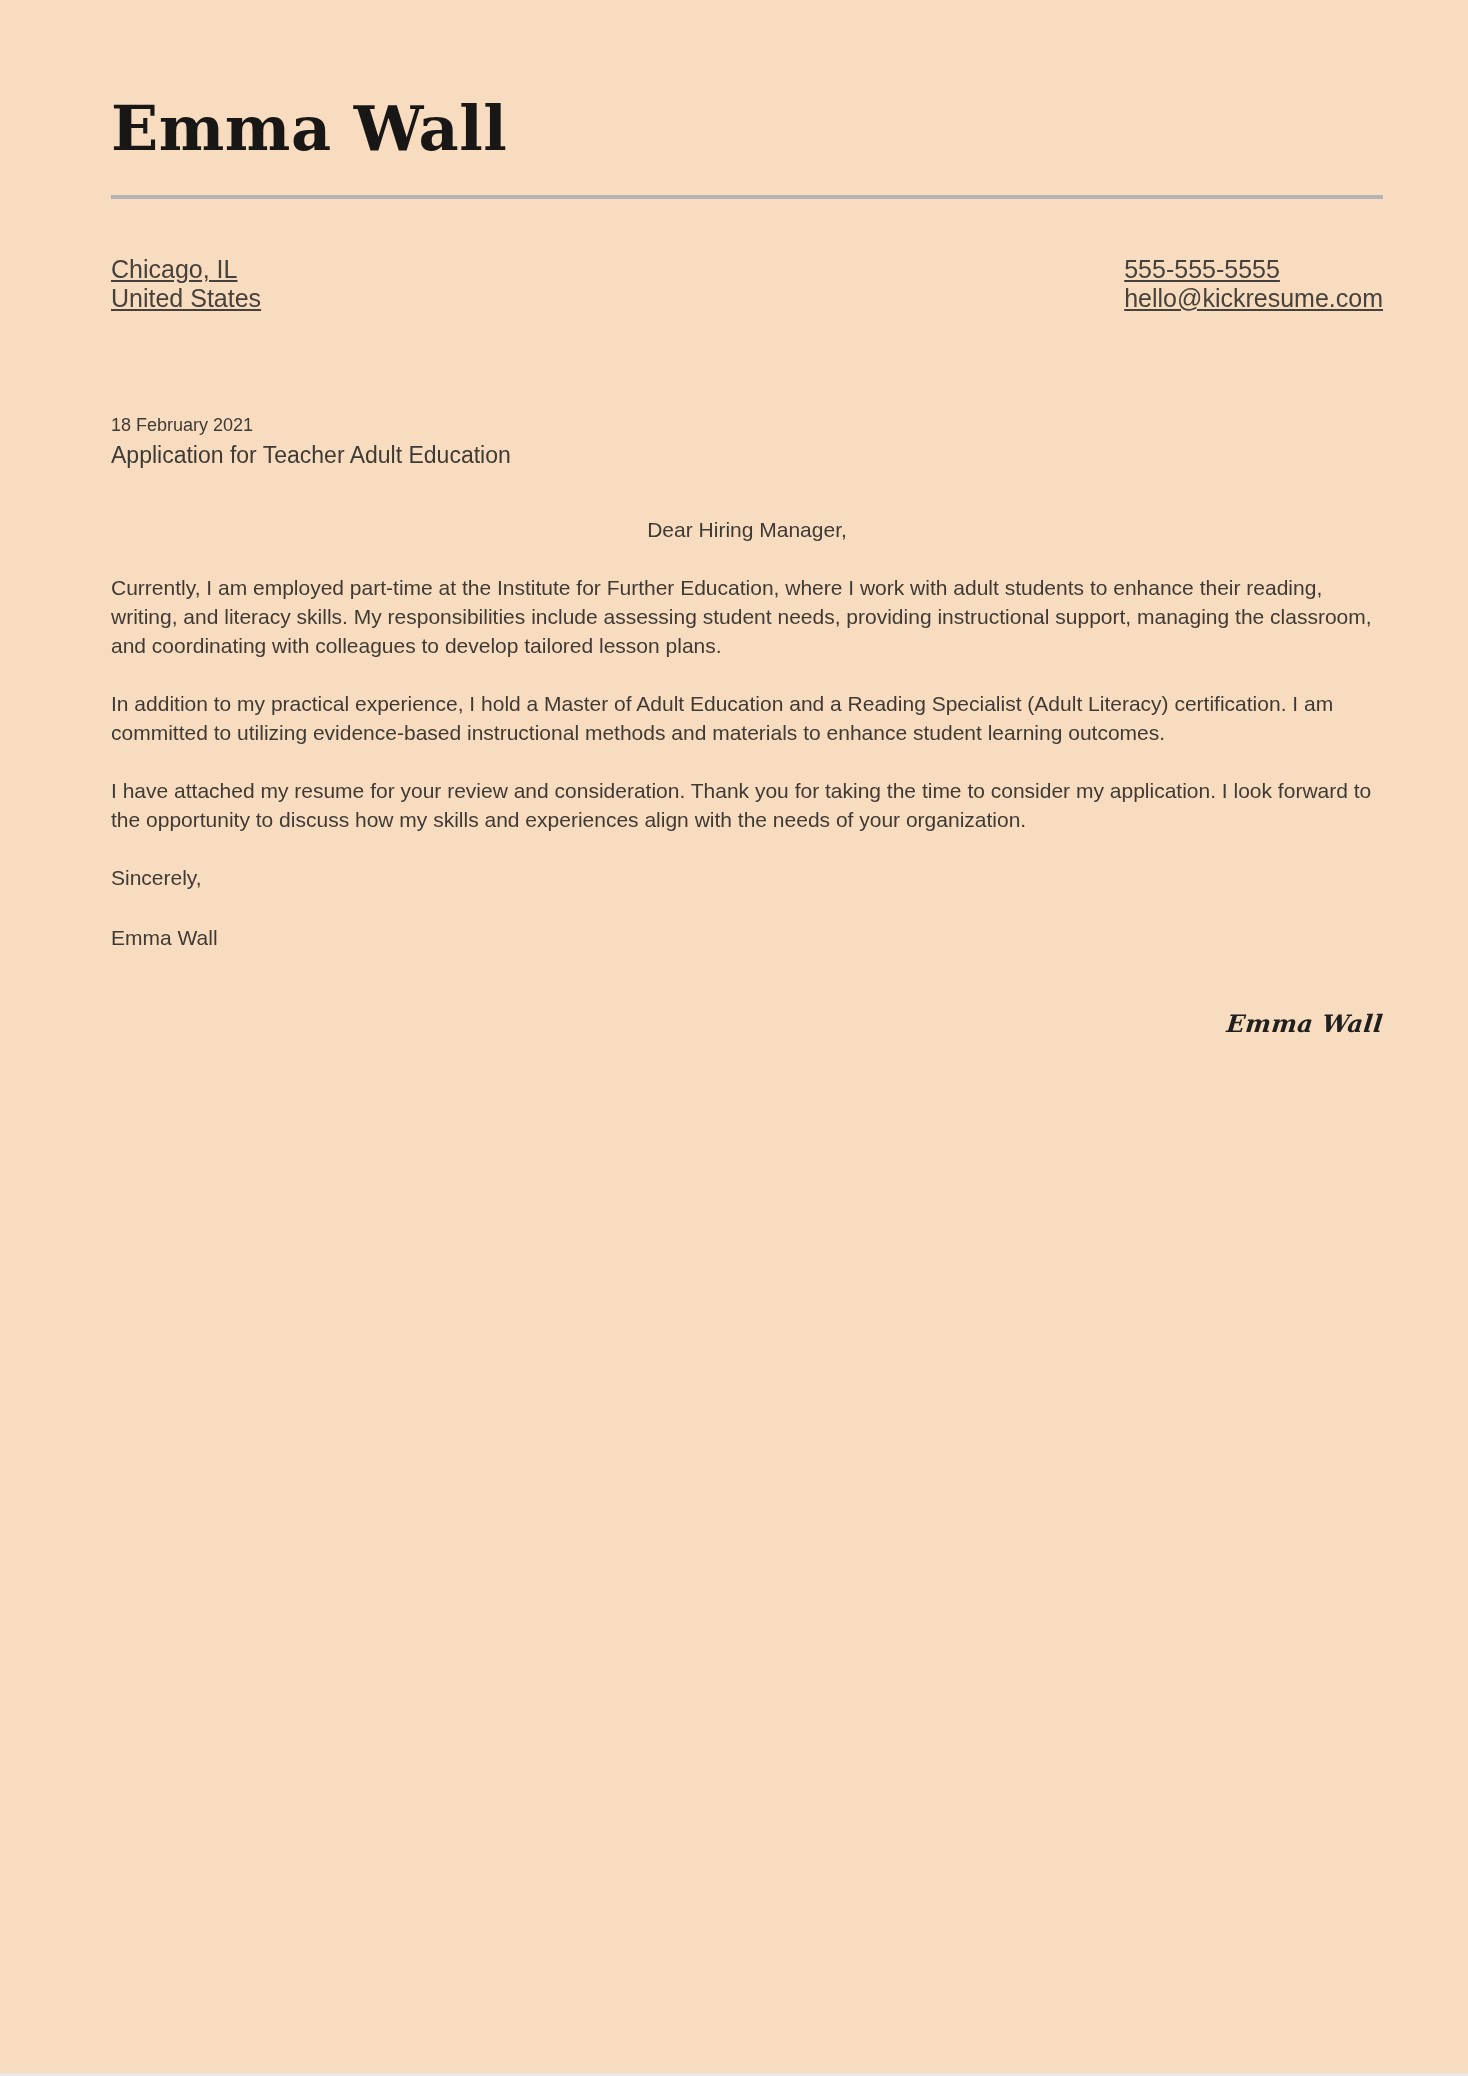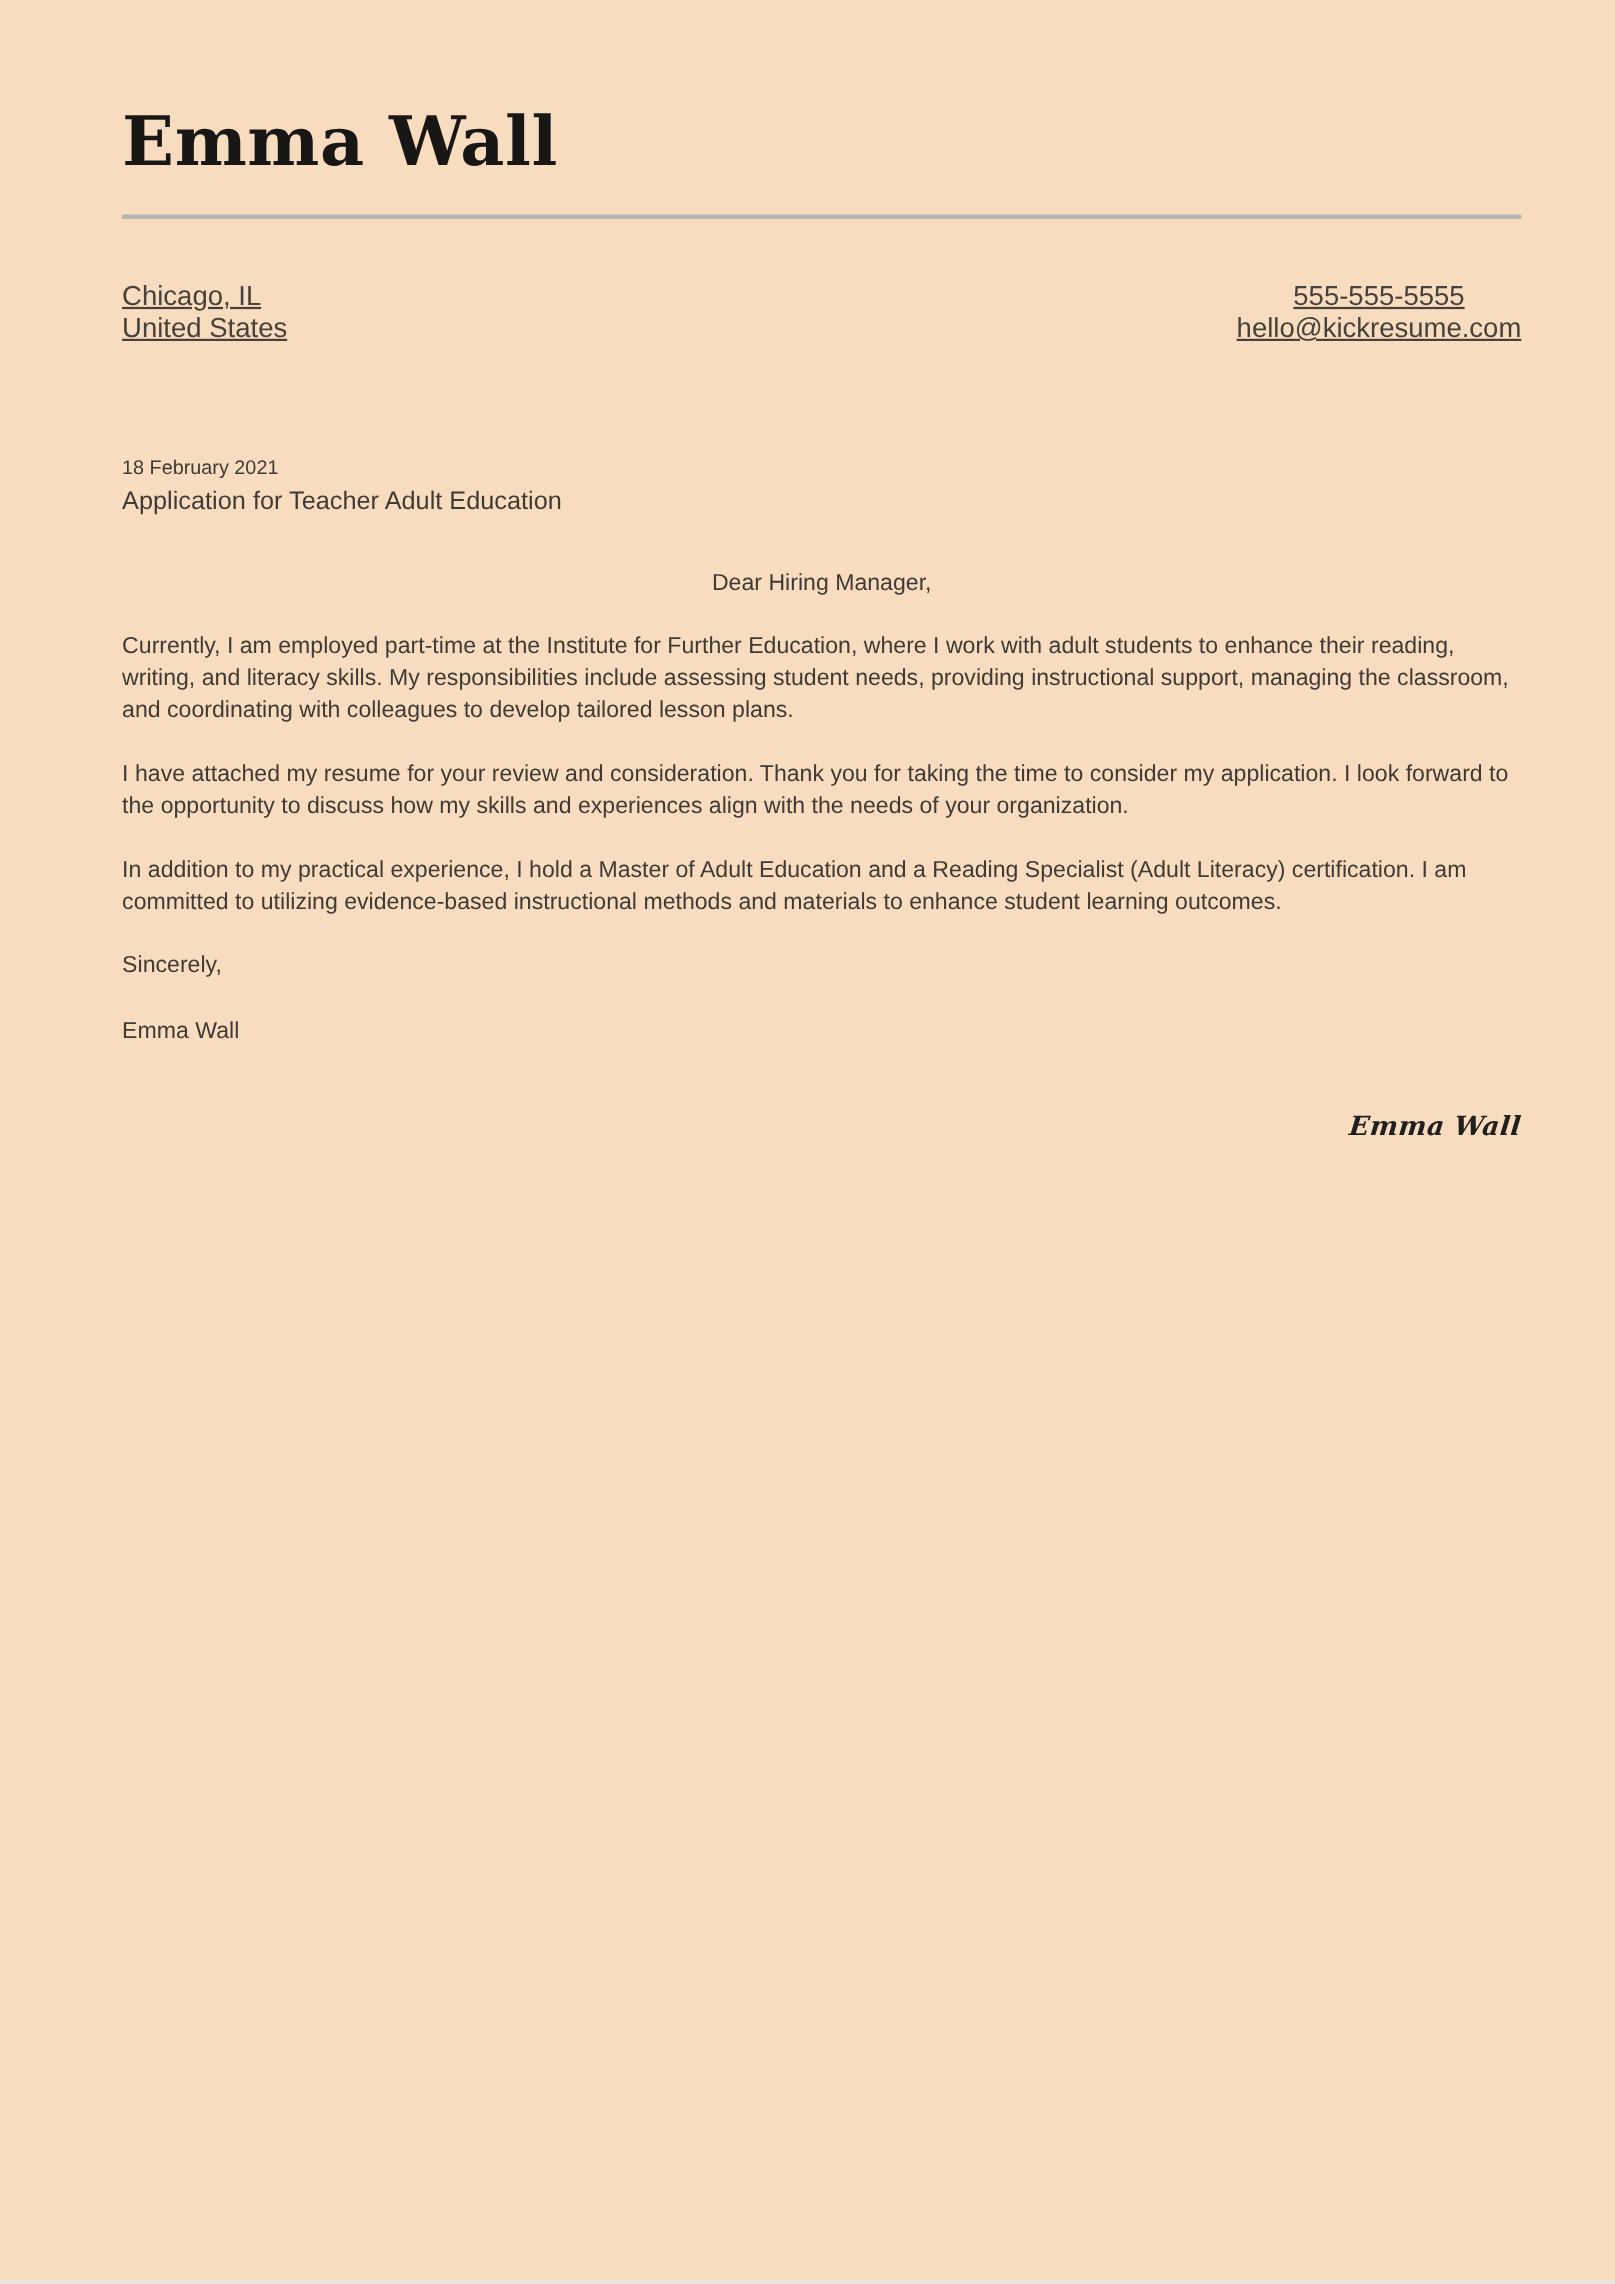--- a/index.html
+++ b/index.html
@@ -40,21 +40,21 @@
   }
   .contact-row {
     margin-top: 56px;
     display: flex;
     justify-content: space-between;
     font-size: 25px;
     line-height: 29px;
     color: var(--contact);
     text-decoration: underline;
   }
-  .contact-right { text-align: center; }
+  .contact-right { text-align: left; }
   .letter {
     margin-top: 100px;
     font-size: 21px;
     line-height: 29px;
     color: var(--text);
   }
   .letter-date {
     font-size: 18px;
     line-height: 24px;
   }
@@ -106,22 +106,22 @@
     </div>
   </div>
 
   <div class="letter">
     <div class="letter-date">18 February 2021</div>
     <div class="letter-subject">Application for Teacher Adult Education</div>
 
     <p class="salutation">Dear Hiring Manager,</p>
 
     <p class="body-par">Currently, I am employed part-time at the Institute for Further Education, where I work with adult students to enhance their reading, writing, and literacy skills. My responsibilities include assessing student needs, providing instructional support, managing the classroom, and coordinating with colleagues to develop tailored lesson plans.</p>
+    <p class="body-par">In addition to my practical experience, I hold a Master of Adult Education and a Reading Specialist (Adult Literacy) certification. I am committed to utilizing evidence-based instructional methods and materials to enhance student learning outcomes.</p>
     <p class="body-par">I have attached my resume for your review and consideration. Thank you for taking the time to consider my application. I look forward to the opportunity to discuss how my skills and experiences align with the needs of your organization.</p>
-    <p class="body-par">In addition to my practical experience, I hold a Master of Adult Education and a Reading Specialist (Adult Literacy) certification. I am committed to utilizing evidence-based instructional methods and materials to enhance student learning outcomes.</p>
 
     <p class="closing">Sincerely,</p>
     <p class="signer-name">Emma Wall</p>
 
     <div class="signature-script">Emma Wall</div>
   </div>
 
 </div>
 
 <div class="page-bottom-edge"></div>

